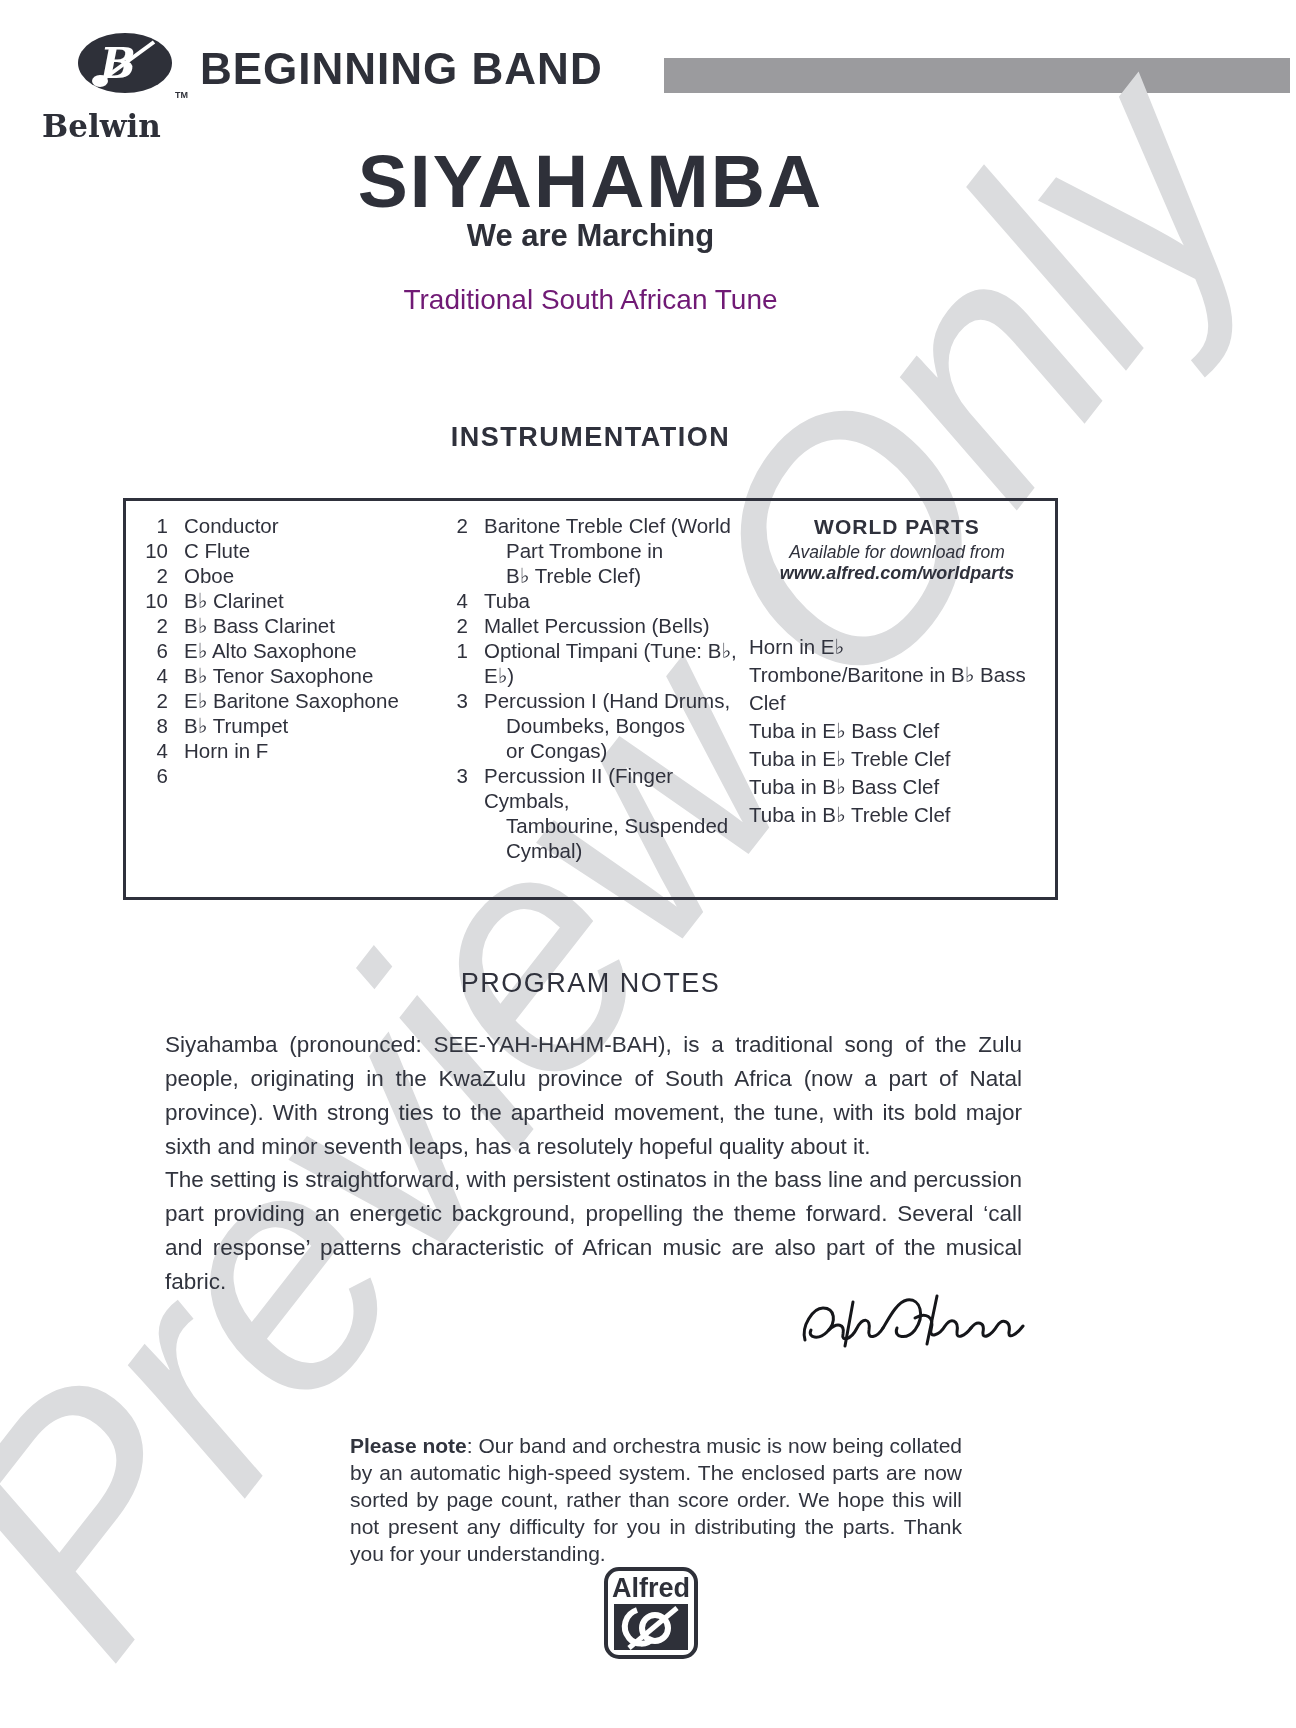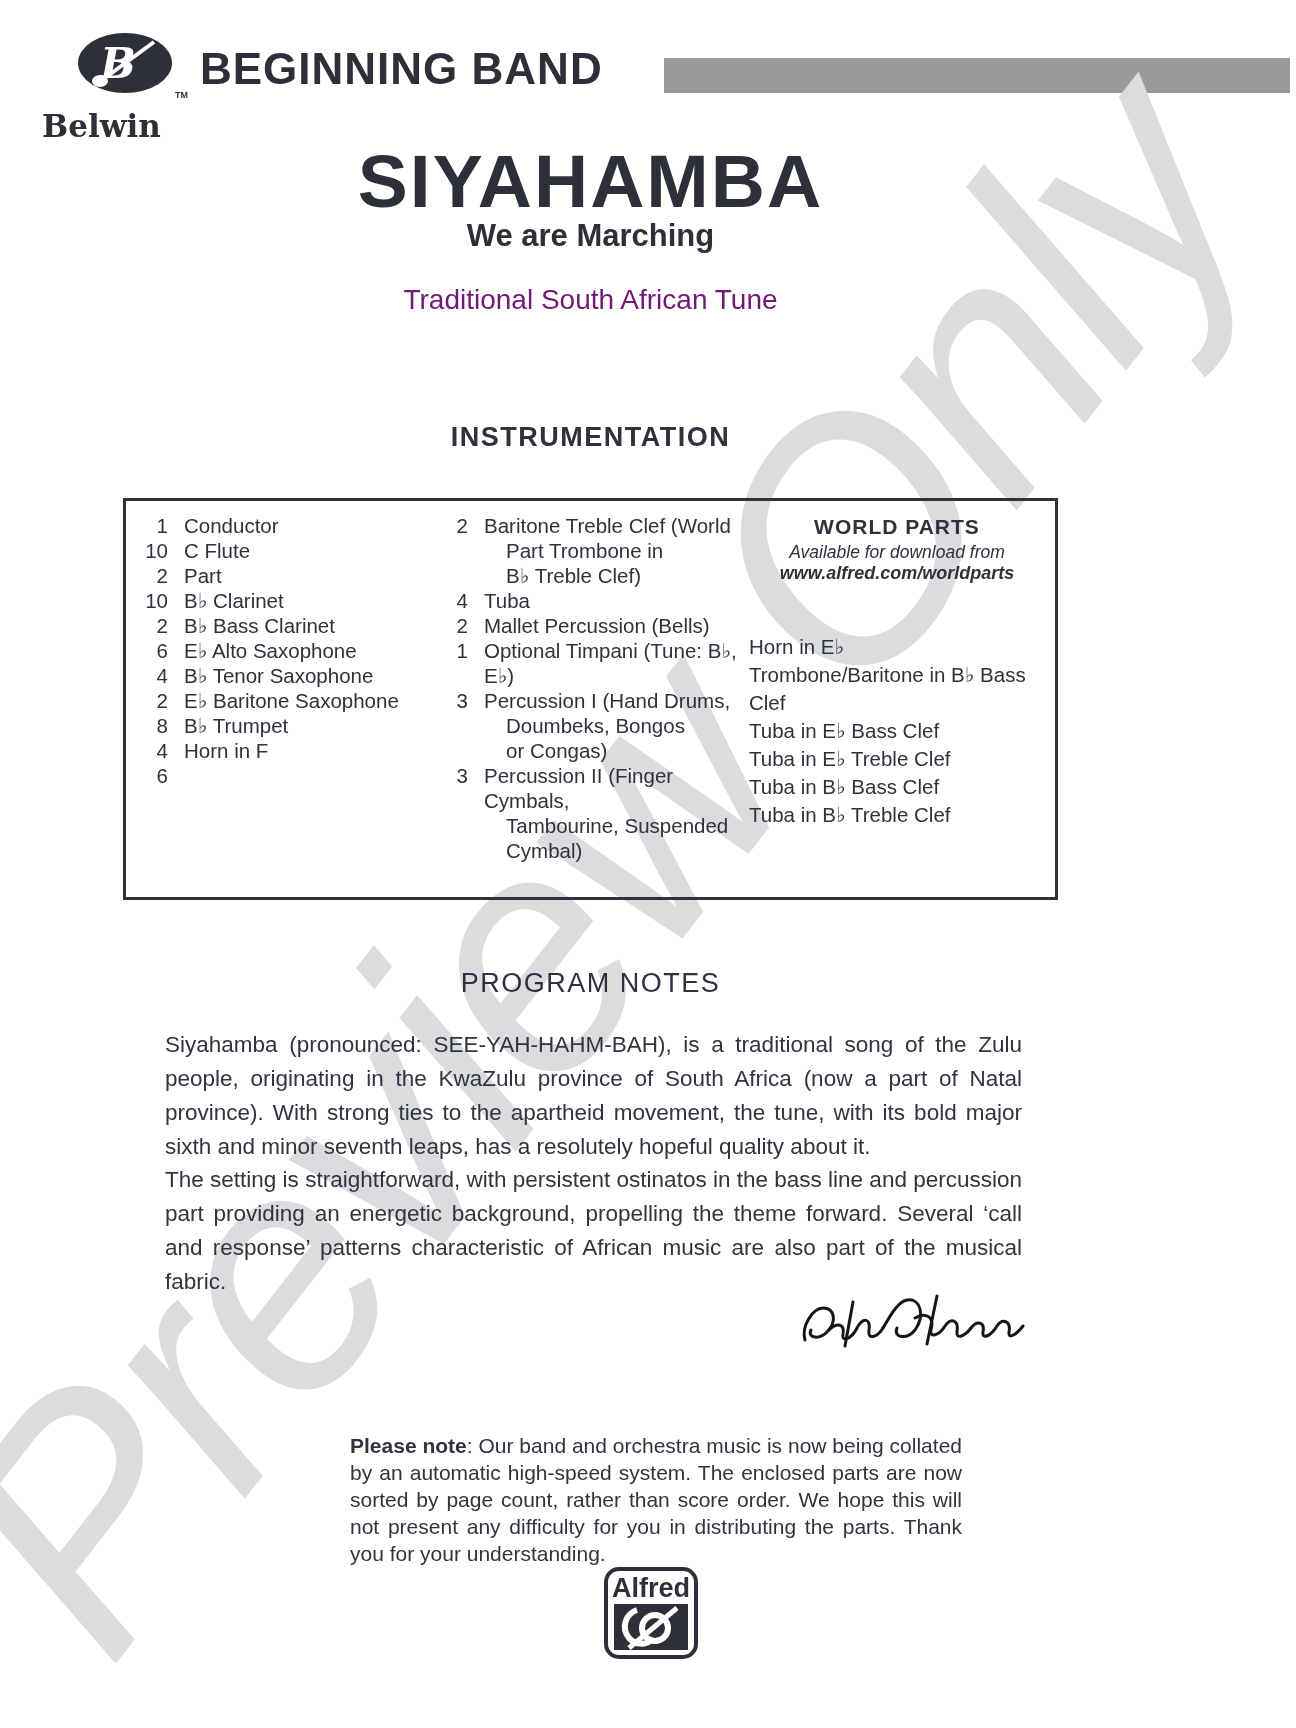--- a/index.html
+++ b/index.html
@@ -113,21 +113,21 @@
   <div class="instr-row">
     <span class="instr-num">10</span>
     <span class="instr-name">
           <div>C Flute</div>
         </span>
   </div>
 
   <div class="instr-row">
     <span class="instr-num">2</span>
     <span class="instr-name">
-          <div>Part</div>
+          <div>Oboe</div>
         </span>
   </div>
 
   <div class="instr-row">
     <span class="instr-num">10</span>
     <span class="instr-name">
           <div>B♭ Clarinet</div>
         </span>
   </div>
 

